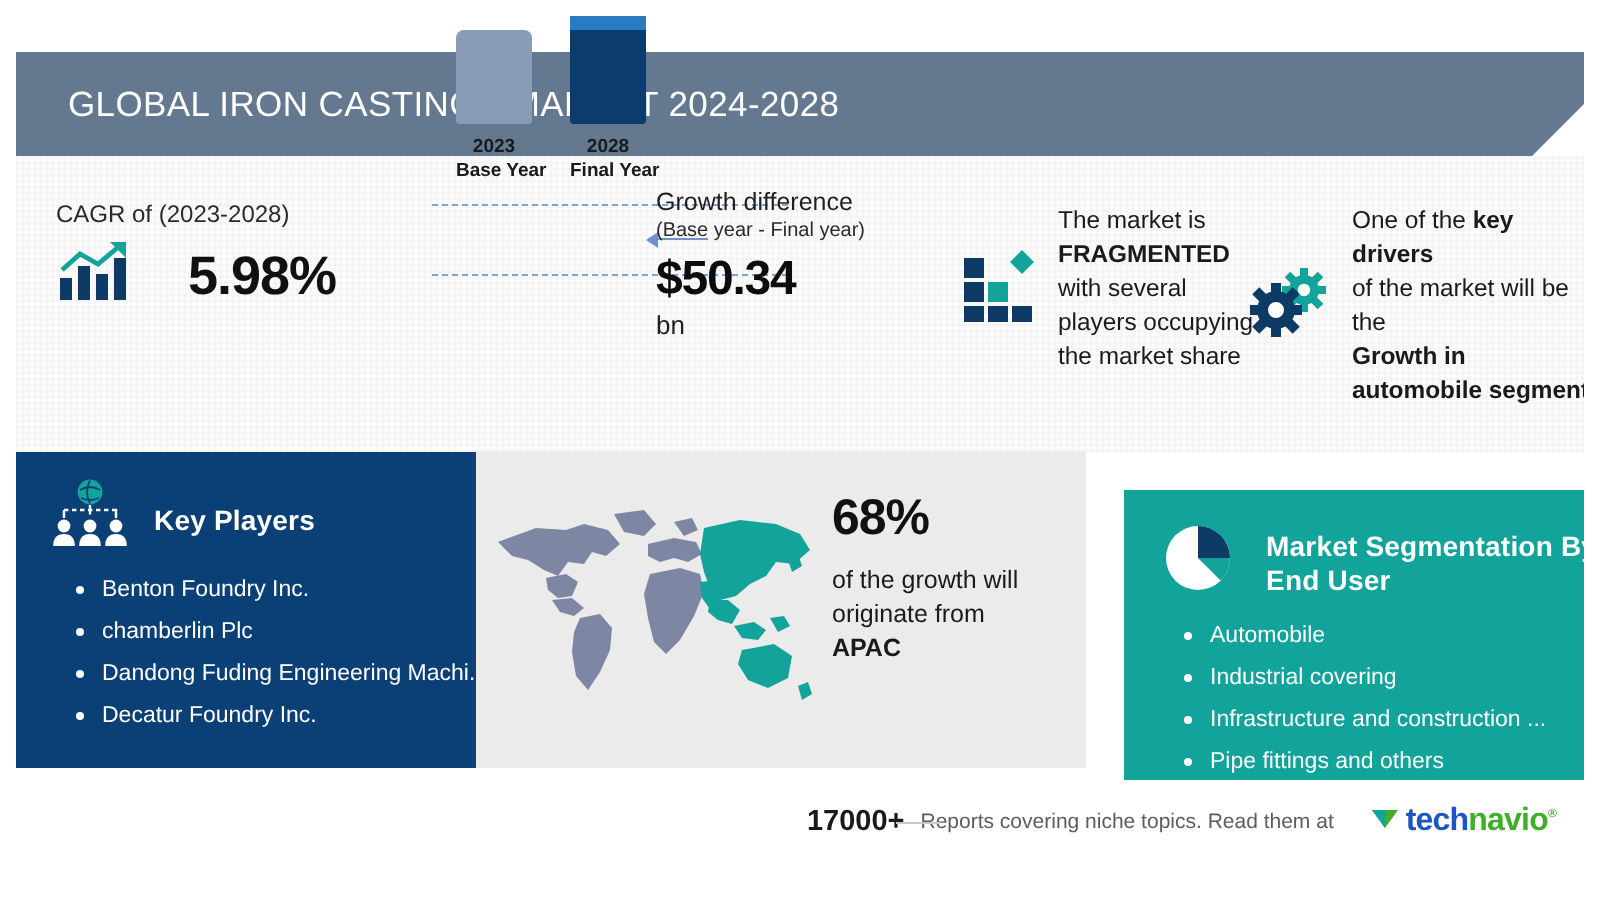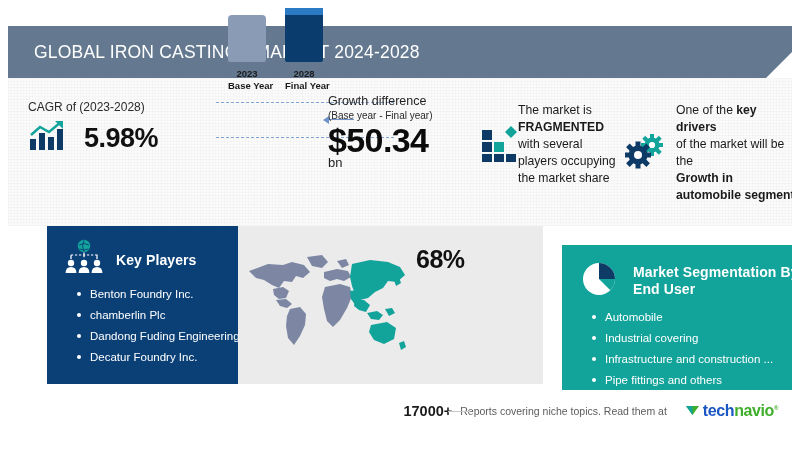--- a/index.html
+++ b/index.html
@@ -72,21 +72,21 @@
   }
   .cagr-label {
     font-size: 12px;
     color: #2a2a2a;
     margin-bottom: 6px;
     white-space: nowrap;
   }
   .cagr-row {
     display: flex;
     align-items: center;
-    gap: 16px;
+    gap: 26px;
   }
   .cagr-value {
     font-size: 27px;
     font-weight: bold;
     color: #111111;
     letter-spacing: -0.5px;
   }
 
   
   .bars {
@@ -163,39 +163,40 @@
     color: #1f1f1f;
     line-height: 15px;
   }
   .growth-sub {
     font-size: 10px;
     color: #2a2a2a;
     line-height: 13px;
     margin-bottom: 3px;
   }
   .growth-value {
-    font-size: 34px;
+    font-size: 24px;
     font-weight: bold;
     color: #0c0c0c;
     letter-spacing: -0.6px;
     line-height: 30px;
   }
   .growth-unit {
     font-size: 13px;
     color: #1f1f1f;
     line-height: 15px;
   }
 
   
   .fragmented {
     position: absolute;
     left: 470px;
     top: 24px;
     display: flex;
     align-items: center;
+    gap: 11px;
     width: 155px;
   }
   .frag-text {
     font-size: 12.2px;
     line-height: 17px;
     color: #1a1a1a;
   }
   .frag-text b { font-weight: bold; }
 
   
@@ -224,21 +225,20 @@
     height: 158px;
   }
   .panel-players {
     position: absolute;
     left: 0;
     top: 0;
     width: 230px;
     height: 158px;
     background: #0b4077;
     color: #ffffff;
-    margin-left: 39px;
   }
   .panel-map {
     position: absolute;
     left: 230px;
     top: 0;
     width: 305px;
     height: 158px;
     background: #ebebeb;
   }
   .panel-seg {
@@ -554,20 +554,25 @@
               <path d="M254,150 L286,144 L304,156 L300,178 L280,188 L260,180 L250,164 Z"></path>
 
               <path d="M310,186 L320,182 L324,194 L314,200 Z"></path>
 
               <path d="M300,60 L310,54 L314,66 L304,72 Z"></path>
             </g>
           </svg>
         </div>
         <div class="apac">
           <div class="apac-pct">68%</div>
+          <div class="apac-text">
+            <span>of the growth will</span><br>
+            <span>originate from</span><br>
+            <b>APAC</b>
+          </div>
         </div>
       </div>
 
       <div class="panel-seg">
         <div class="panel-head">
           <span>
             <svg width="44" height="42" viewBox="0 0 44 42">
               <circle cx="21" cy="21" r="16" fill="#ffffff"></circle>
               <path d="M21 21 L21 5 A16 16 0 0 1 37 21 Z" fill="#0d3b66"></path>
               <path d="M21 21 L37 21 A16 16 0 0 1 32.3 32.3 Z" fill="#12a39a"></path>

